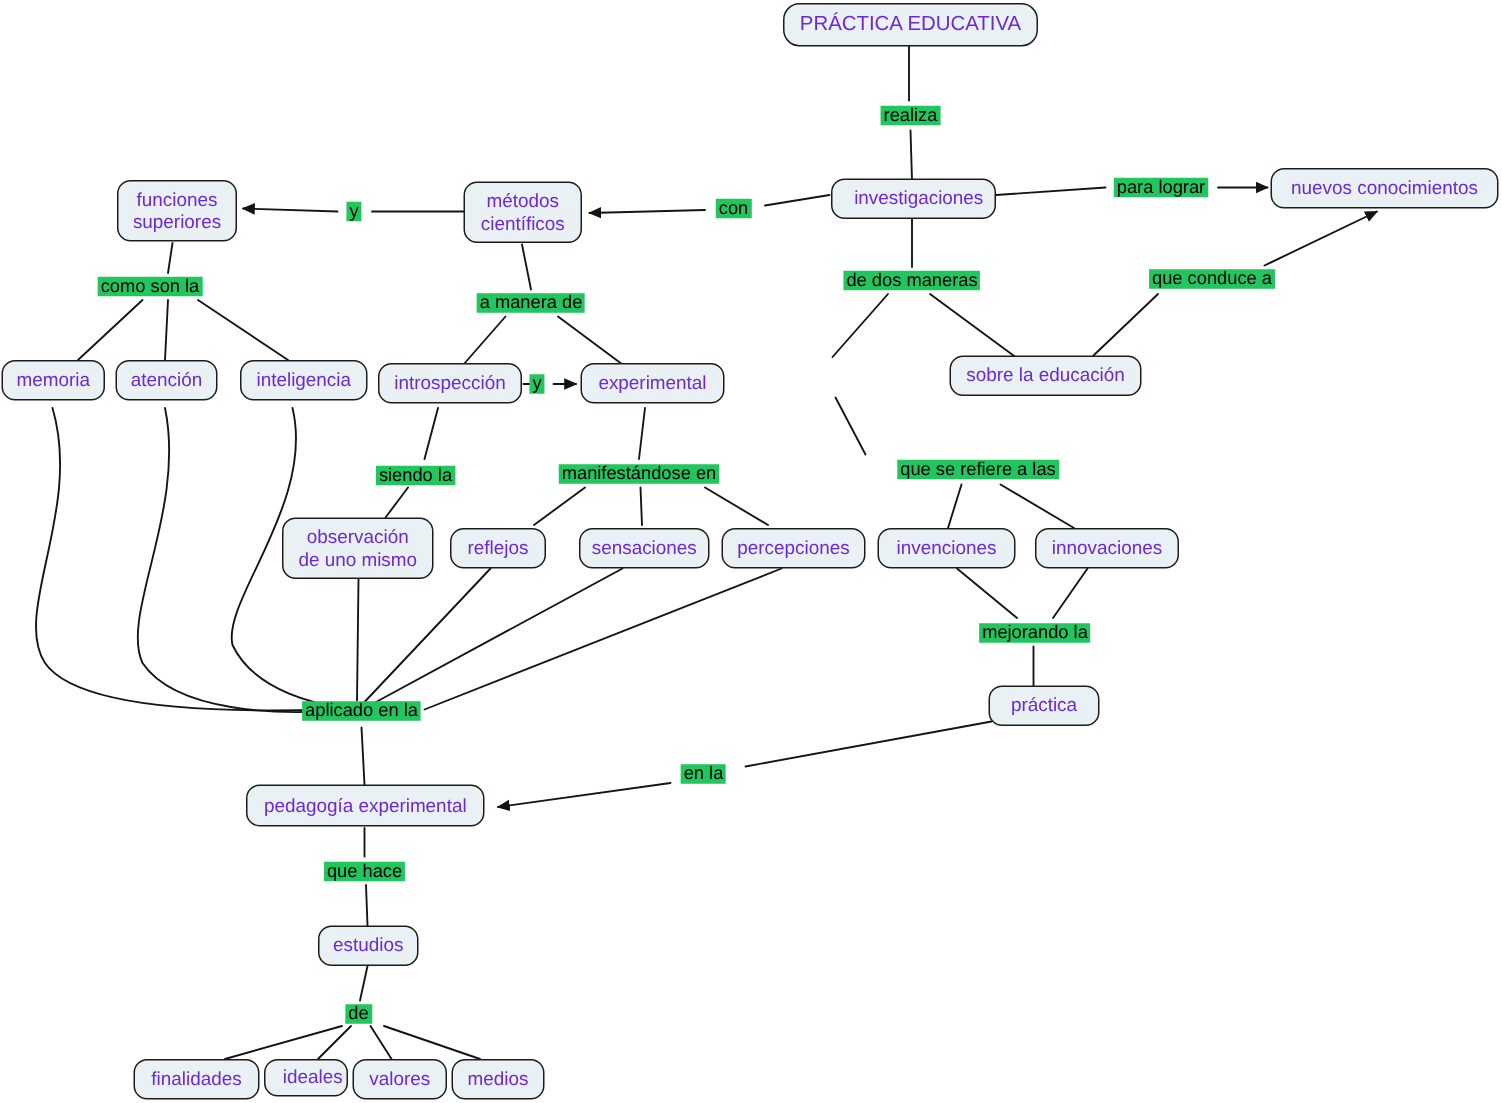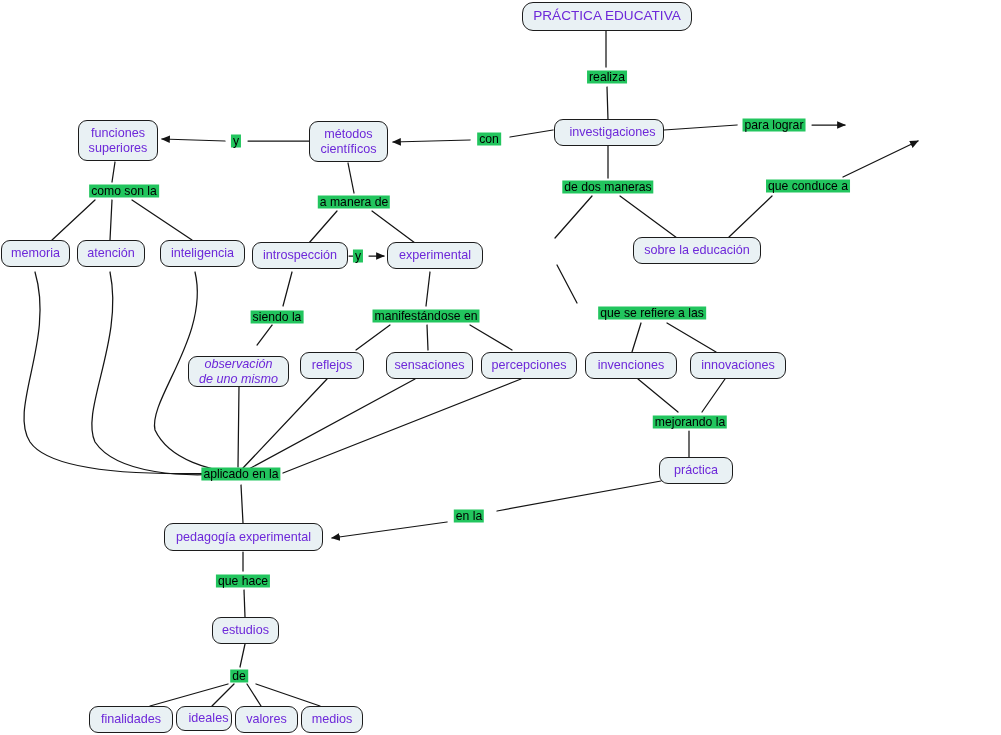--- a/index.html
+++ b/index.html
@@ -141,41 +141,42 @@
       <line x1="234" y1="684" x2="212" y2="706"></line>
       <line x1="247" y1="684" x2="261" y2="706"></line>
       <line x1="256" y1="684" x2="320" y2="706"></line>
     </g>
   </svg>
 
   <div class="node big" style="left:522px; top:2px; width:170px; height:29px;">PRÁCTICA EDUCATIVA</div>
 
   <div class="node" style="left:554px; top:119px; width:110px; height:27px;padding-left:14px;">investigaciones</div>
 
+  <div class="node" style="left:847px; top:112px; width:152px; height:27px;">nuevos conocimientos</div>
 
   <div class="node" style="left:309px; top:121px; width:79px; height:41px;">métodos
 científicos</div>
 
   <div class="node" style="left:78px; top:120px; width:80px; height:41px;">funciones
 superiores</div>
 
   <div class="node" style="left:1px; top:240px; width:69px; height:27px;">memoria</div>
 
   <div class="node" style="left:77px; top:240px; width:68px; height:27px;">atención</div>
 
   <div class="node" style="left:160px; top:240px; width:85px; height:27px;">inteligencia</div>
 
   <div class="node" style="left:252px; top:242px; width:96px; height:27px;">introspección</div>
 
   <div class="node" style="left:387px; top:242px; width:96px; height:27px;">experimental</div>
 
 
   <div class="node" style="left:633px; top:237px; width:128px; height:27px;">sobre la educación</div>
 
-  <div class="node" style="left:188px; top:356px; width:101px; height:31px;font-style:italic;">observación
+  <div class="node" style="left:188px; top:345px; width:101px; height:41px;">observación
 de uno mismo</div>
 
   <div class="node" style="left:300px; top:352px; width:64px; height:27px;">reflejos</div>
 
   <div class="node" style="left:386px; top:352px; width:87px; height:27px;">sensaciones</div>
 
   <div class="node" style="left:481px; top:352px; width:96px; height:27px;">percepciones</div>
 
   <div class="node" style="left:585px; top:352px; width:92px; height:27px;">invenciones</div>
 
@@ -196,21 +197,21 @@
   <div class="node" style="left:301px; top:706px; width:62px; height:27px;">medios</div>
 
   <div class="link-label" style="left:607px; top:77px;">realiza</div>
 
   <div class="link-label" style="left:774px; top:125px;">para lograr</div>
 
   <div class="link-label" style="left:489px; top:139px;">con</div>
 
   <div class="link-label" style="left:236px; top:141px;">y</div>
 
-  <div class="link-label" style="left:124px; top:191px;text-align:center;">como son la</div>
+  <div class="link-label" style="left:100px; top:191px;text-align:center;">como son la</div>
 
   <div class="link-label" style="left:354px; top:202px;">a manera de</div>
 
   <div class="link-label" style="left:358px; top:256px;">y</div>
 
   <div class="link-label" style="left:608px; top:187px;">de dos maneras</div>
 
   <div class="link-label" style="left:808px; top:186px;">que conduce a</div>
 
   <div class="link-label" style="left:277px; top:317px;">siendo la</div>

